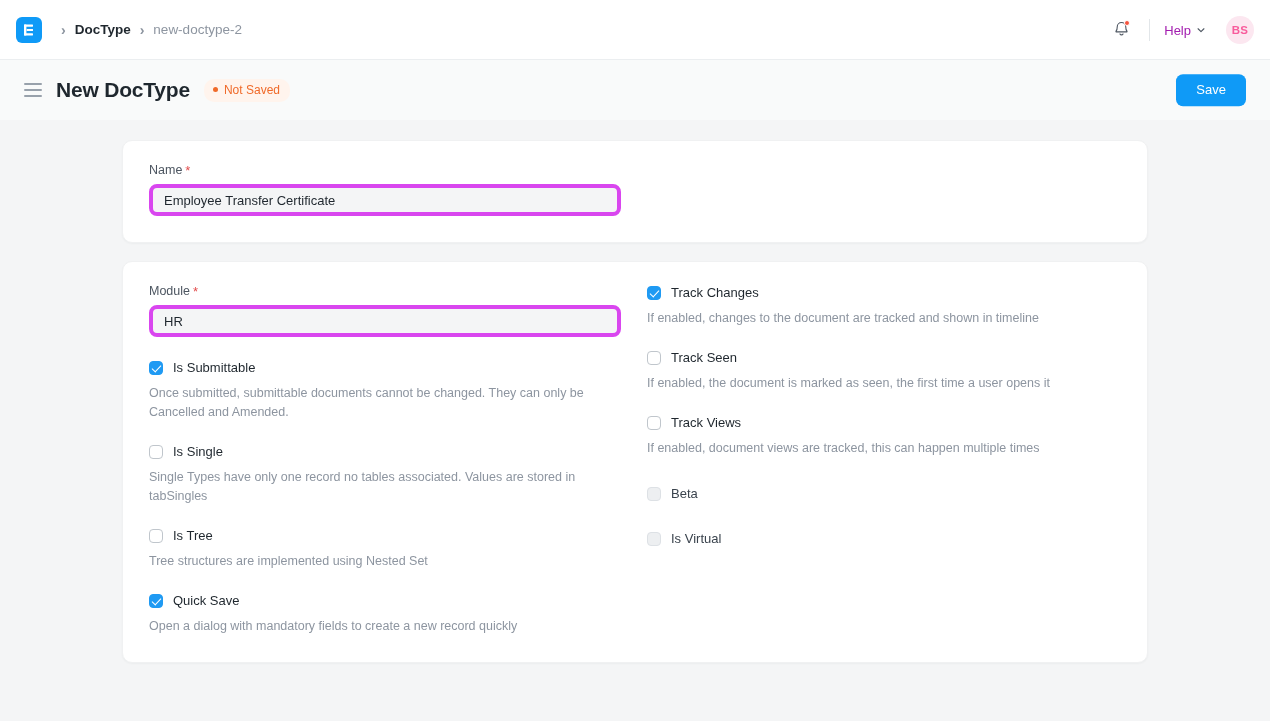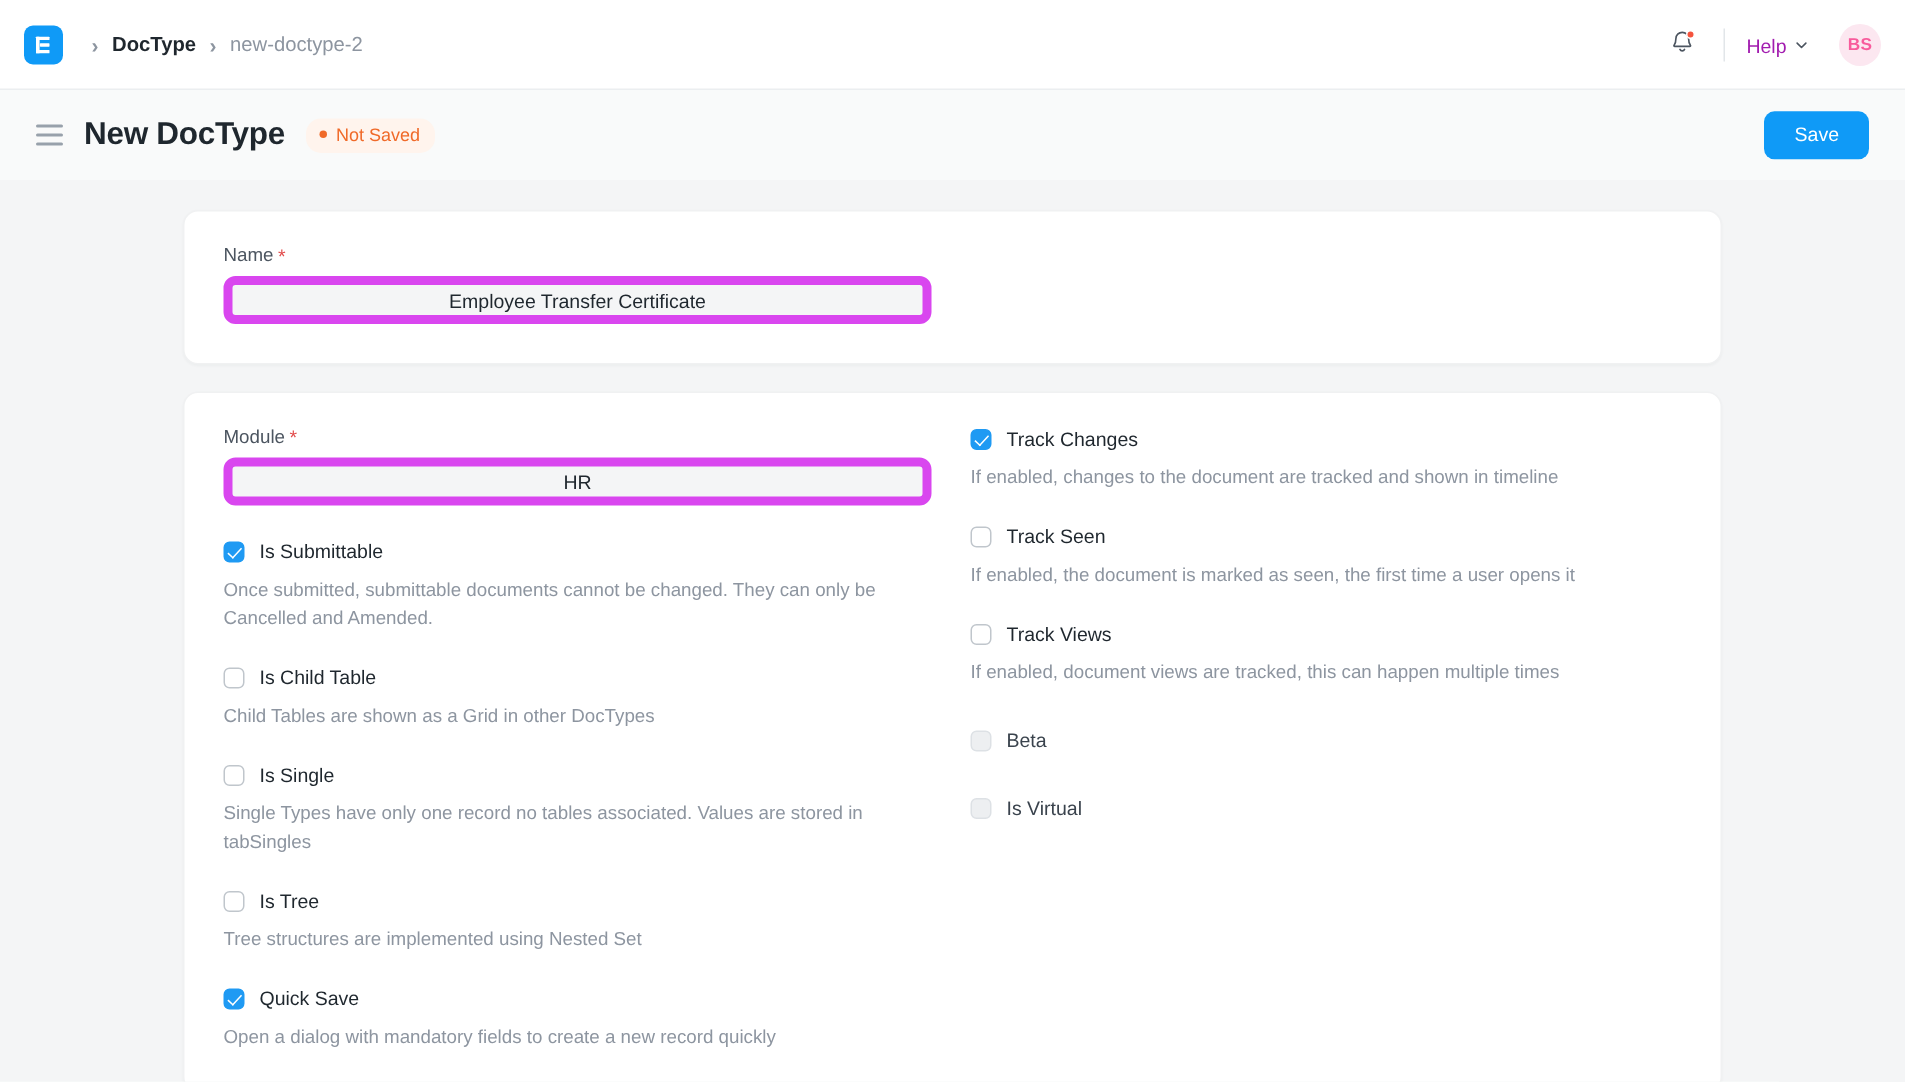--- a/index.html
+++ b/index.html
@@ -192,28 +192,27 @@
     font-size: 12.5px;
     color: #4C5560;
     margin-bottom: 7px;
     display: flex; align-items: center; gap: 3px;
   }
   .req { color: #E24C4C; font-size: 13px; line-height: 1; }
   .text-input {
     width: 100%;
     height: 32px;
     background: #F4F5F6;
-    border: 6px solid #d946ef;
+    border: 4px solid #d946ef;
     border-radius: 8px;
     font-size: 13px;
     color: #1F272E;
     font-family: inherit;
     padding: 0 11px;
     outline: none;
-    text-align: center;
   }
 
   .cols {
     display: flex;
     gap: 24px;
   }
   .col { flex: 1 1 0; min-width: 0; }
 
   .cb-row {
     display: flex;
@@ -362,27 +361,20 @@
           </div>
 
           <div class="cb-block">
             <div class="cb-row">
               <span class="cb checked"></span>
               <span class="cb-label">Is Submittable</span>
             </div>
             <p class="cb-desc">Once submitted, submittable documents cannot be changed. They can only be Cancelled and Amended.</p>
           </div>
 
-          <div class="cb-block tight">
-            <div class="cb-row">
-              <span class="cb"></span>
-              <span class="cb-label">Is Child Table</span>
-            </div>
-            <p class="cb-desc">Child Tables are shown as a Grid in other DocTypes</p>
-          </div>
 
           <div class="cb-block tight">
             <div class="cb-row">
               <span class="cb"></span>
               <span class="cb-label">Is Single</span>
             </div>
             <p class="cb-desc">Single Types have only one record no tables associated. Values are stored in tabSingles</p>
           </div>
 
           <div class="cb-block tight">

